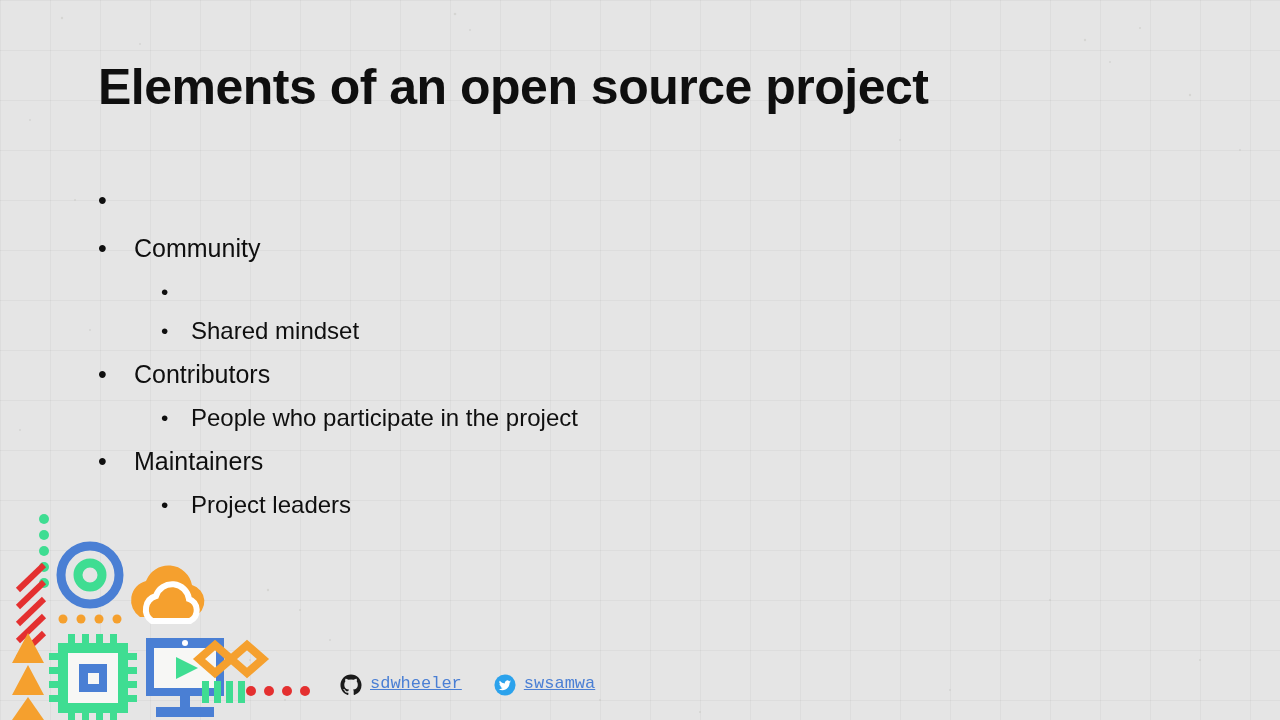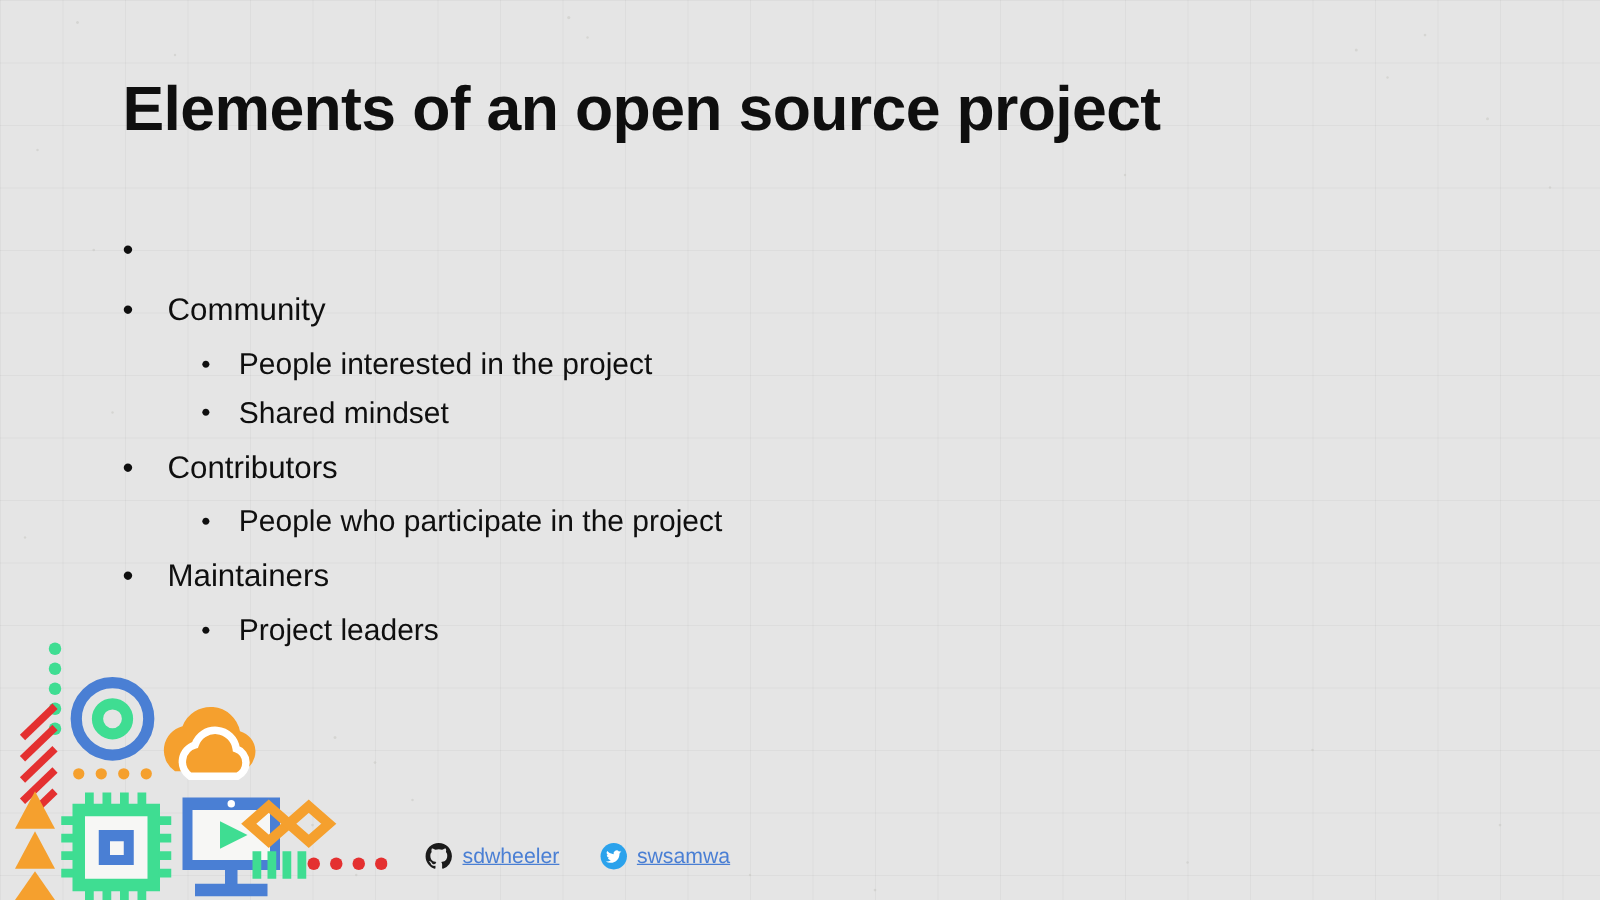--- a/index.html
+++ b/index.html
@@ -84,22 +84,22 @@
   
   .footer {
     position: absolute;
     left: 340px;
     top: 674px;
     display: flex;
     align-items: center;
   }
   .contact {
     display: flex;
-    align-items: center;
     margin-right: 32px;
+    font-family: Liberation Mono, monospace;
   }
   .contact .ico {
     display: block;
     margin-right: 8px;
   }
   .contact .lbl {
     font-size: 17px;
     color: #4a7fd4;
     text-decoration: underline;
     white-space: nowrap;
@@ -152,21 +152,20 @@
       <span class="mark">•</span>
     </div>
 
     <div class="b-row b1">
       <span class="mark">•</span>
       <span class="b-text">Community</span>
     </div>
 
     <div class="b-row b2">
       <span class="mark">•</span>
-      <span class="b-text">People interested in the project</span>
     </div>
 
     <div class="b-row b2">
       <span class="mark">•</span>
       <span class="b-text">Shared mindset</span>
     </div>
 
     <div class="b-row b1">
       <span class="mark">•</span>
       <span class="b-text">Contributors</span>

